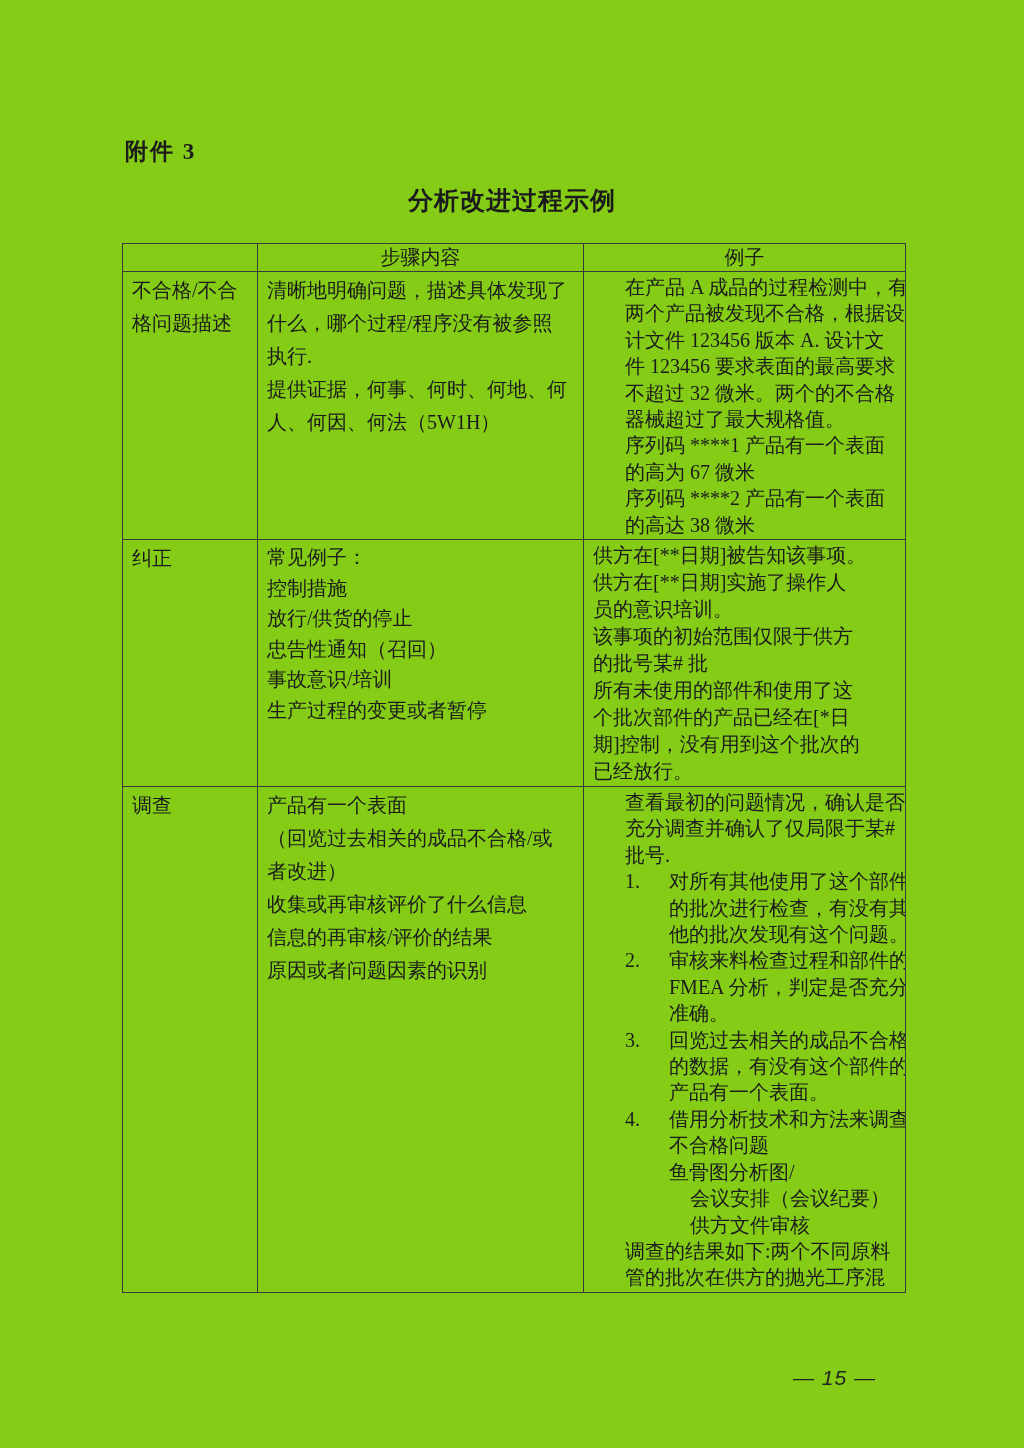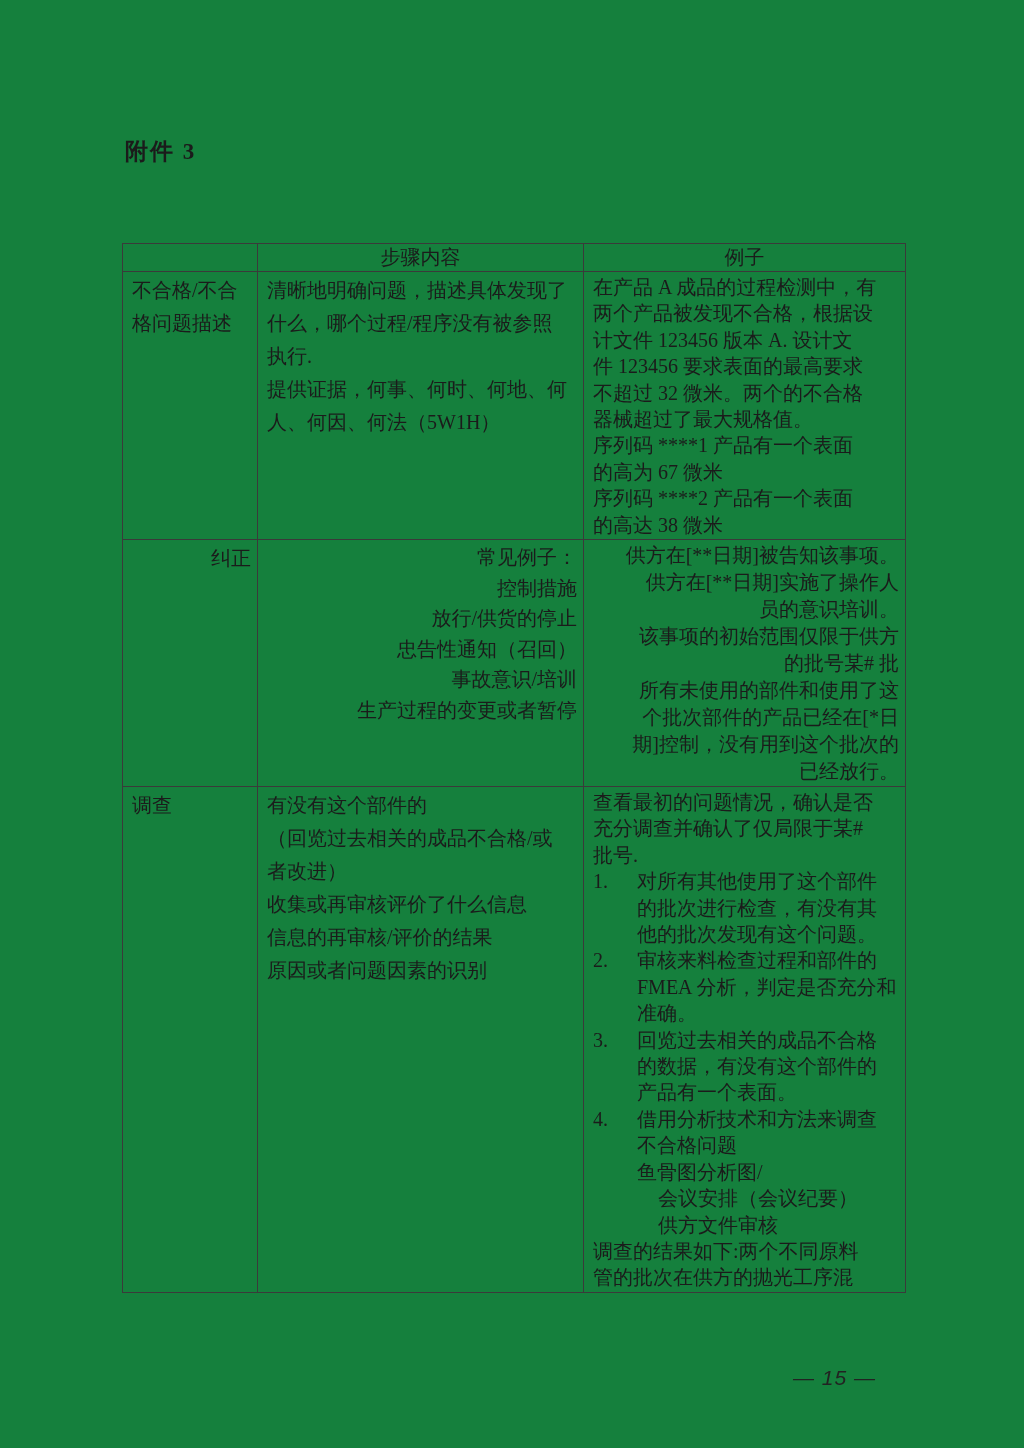--- a/index.html
+++ b/index.html
@@ -1,19 +1,19 @@
 <!DOCTYPE html>
 <html><head>
 <meta charset="utf-8">
 <style>
   html,body{margin:0;padding:0;background:#e8e8e8;}
   .page{
     position:relative;
     width:1024px;height:1448px;
-    background:#15803d;
+    background:#84cc16;
     margin:0 auto;
     font-family:"Liberation Serif","DejaVu Serif",serif;
     color:#1b1b1b;
     overflow:hidden;
   }
   .attachment{
     position:absolute;left:125px;top:136px;
     font-size:23px;font-weight:bold;letter-spacing:2px;
   }
   .doc-title{
@@ -32,43 +32,44 @@
     font-size:20px;
     vertical-align:top;
     padding:2px 6px 0 9px;
     overflow:hidden;
   }
   .main-table thead th{
     height:26px;padding:0;
     text-align:center;line-height:27px;
   }
   tr.r1 td{height:265px;}
-  tr.r2 td{height:244px;text-align:right;}
+  tr.r2 td{height:244px;}
   tr.r3 td{height:503px;}
   .tl{white-space:nowrap;}
   td.lh33 .tl{line-height:33px;}
   td.lh31 .tl{line-height:30.5px;}
   td.lh27 .tl{line-height:27px;}
-  td.lh26 .tl{line-height:26.4px;}
+  td.lh26 .tl{line-height:26.4px;margin-left:32px;}
   .mk{display:inline-block;width:44px;}
   .ind1{padding-left:44px;}
   .ind2{padding-left:65px;}
   .pagenum{
     position:absolute;left:793px;top:1366px;
     font-family:"Liberation Sans","DejaVu Sans",sans-serif;
     font-size:21px;color:#222;letter-spacing:1px;font-style:italic;
   }
 </style>
 </head>
 <body>
 
 <div class="page">
 
   <div class="attachment">附件 3</div>
 
+  <div class="doc-title">分析改进过程示例</div>
 
   <table class="main-table">
     <colgroup>
       <col style="width:135px">
       <col style="width:326px">
       <col style="width:322px">
     </colgroup>
     <thead>
       <tr>
         <th></th>
@@ -124,21 +125,21 @@
             <div class="tl">个批次部件的产品已经在[*日</div>
             <div class="tl">期]控制，没有用到这个批次的</div>
             <div class="tl">已经放行。</div>
           </td>
       </tr>
       <tr class="r3">
         <td class="lh33">
             <div class="tl">调查</div>
           </td>
         <td class="lh33">
-            <div class="tl">有没有这个部件的</div>
+            <div class="tl">产品有一个表面</div>
             <div class="tl">（回览过去相关的成品不合格/或</div>
             <div class="tl">者改进）</div>
             <div class="tl">收集或再审核评价了什么信息</div>
             <div class="tl">信息的再审核/评价的结果</div>
             <div class="tl">原因或者问题因素的识别</div>
           </td>
         <td class="lh26">
             <div class="tl">查看最初的问题情况，确认是否</div>
             <div class="tl">充分调查并确认了仅局限于某#</div>
             <div class="tl">批号.</div>

